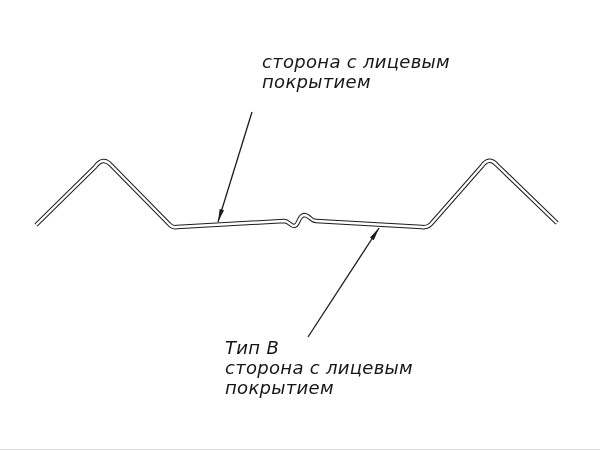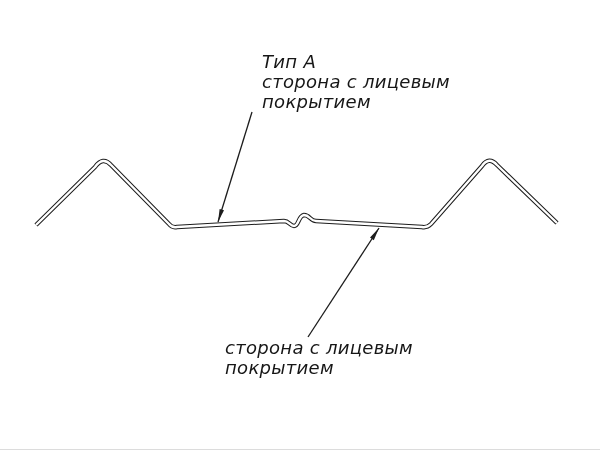--- a/index.html
+++ b/index.html
@@ -58,23 +58,23 @@
              L 482 166 Q 489 156 497 165 L 557 223" fill="none" stroke-width="2.4" stroke-linejoin="round" stroke-linecap="butt" stroke="#ffffff"></path>
 
     <line x1="252" y1="112" x2="218" y2="222" stroke-width="1.3" stroke="#1c1c1c"></line>
     <polygon points="218,222 224,210.3 219.6,208.9" fill="#1c1c1c"></polygon>
 
     <line x1="308" y1="337" x2="379" y2="228" stroke-width="1.3" stroke="#1c1c1c"></line>
     <polygon points="379,228 373.8,240.2 370,237.6" fill="#1c1c1c"></polygon>
   </svg>
 
   <div class="label label-a">
-    <div>Тип A</div>
     <div>сторона с лицевым</div>
     <div>покрытием</div>
   </div>
 
   <div class="label label-b">
+    <div>Тип B</div>
     <div>сторона с лицевым</div>
     <div>покрытием</div>
   </div>
 
 </div>
 
 </body></html>

